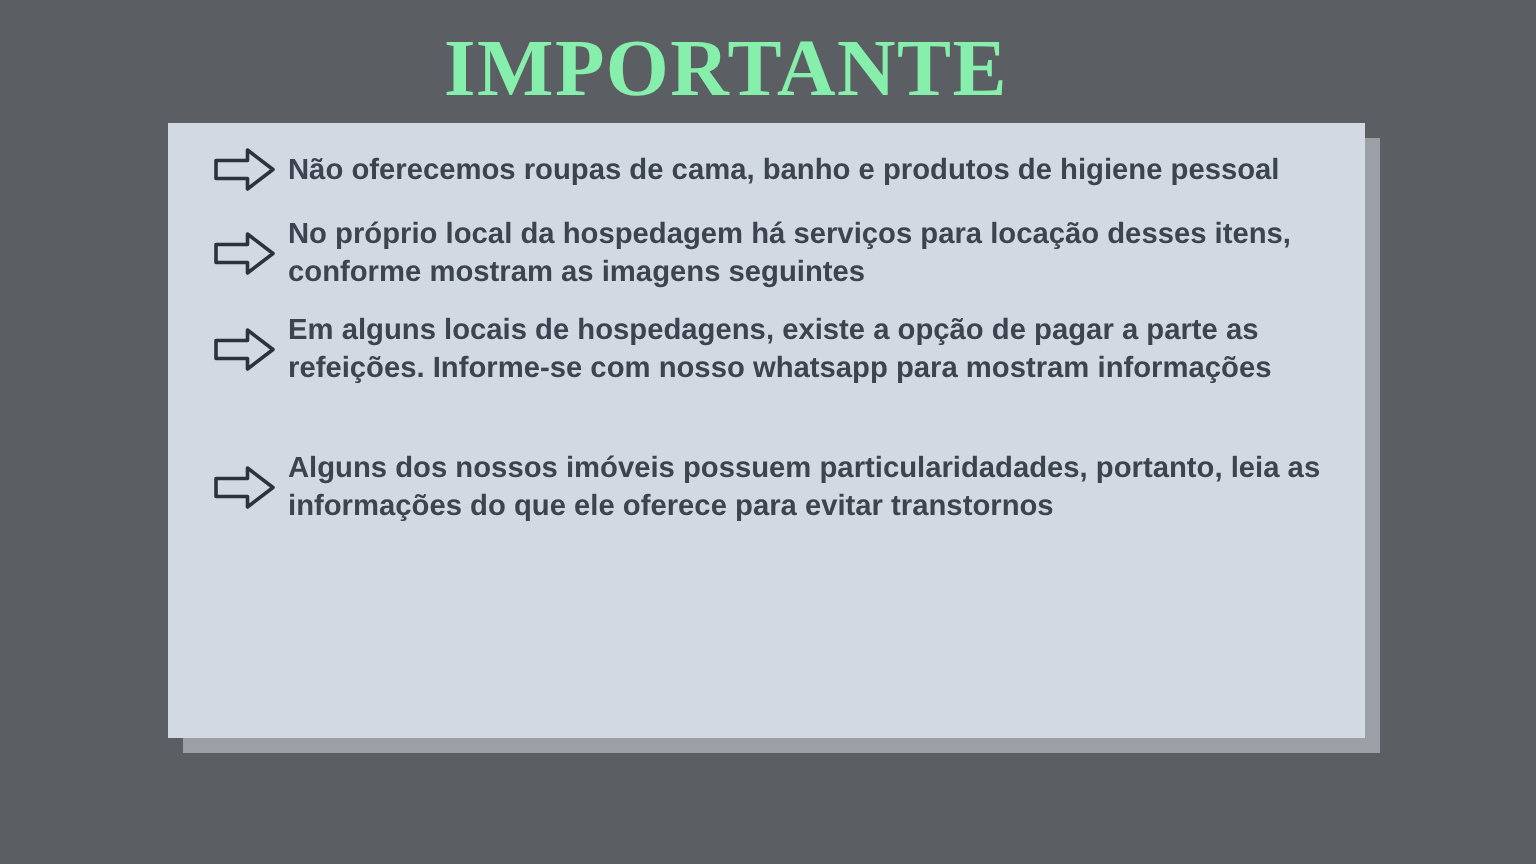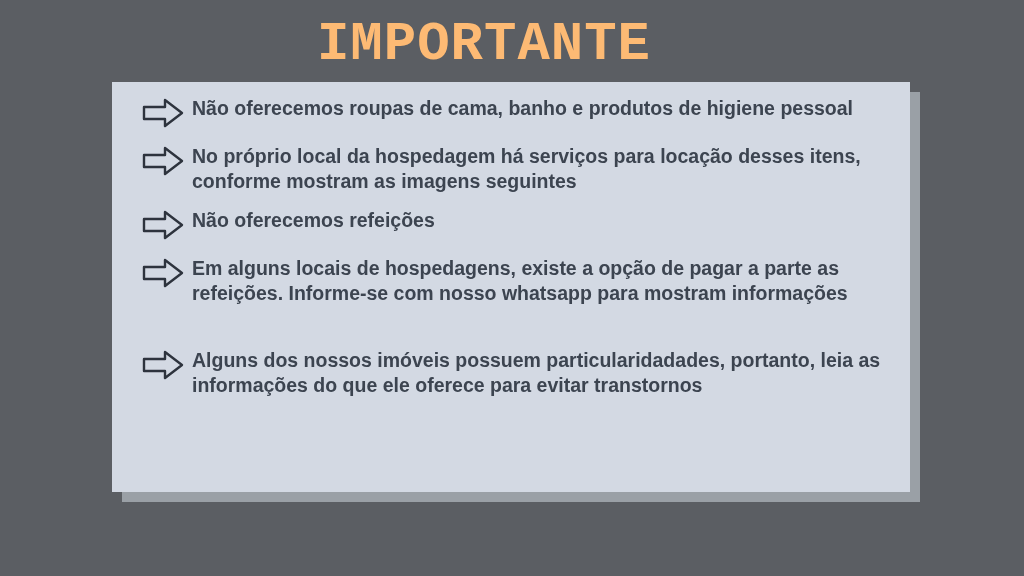--- a/index.html
+++ b/index.html
@@ -20,22 +20,22 @@
   }
   .slide-title {
     position: absolute;
     top: 14px;
     left: 0;
     width: 968px;
     text-align: center;
     font-size: 54px;
     font-weight: bold;
     letter-spacing: 1px;
-    color: #fdba74;
-    font-family: Liberation Mono, monospace;
+    color: #86efac;
+    font-family: Liberation Serif, serif;
   }
   .card-shadow {
     position: absolute;
     left: 122px;
     top: 92px;
     width: 798px;
     height: 410px;
     background: #9aa0a6;
   }
   .card {
@@ -49,21 +49,21 @@
     padding: 14px 22px 10px 22px;
   }
   .bullet-list {
     display: flex;
     flex-direction: column;
     justify-content: flex-start;
     height: 100%;
   }
   .bullet {
     display: flex;
-    align-items: flex-start;
+    align-items: center;
     margin-bottom: 14px;
   }
   .bullet:last-child {
     margin-bottom: 0;
     margin-top: 28px;
   }
   .arrow-cell {
     width: 58px;
     min-width: 58px;
     display: flex;
@@ -104,28 +104,20 @@
 
       <div class="bullet">
         <div class="arrow-cell">
           <svg class="arrow-icon" width="44" height="34" viewBox="0 0 44 34">
             <path d="M3 11 L24 11 L24 4 L41 17 L24 30 L24 23 L3 23 Z" fill="none" stroke="#2d333d" stroke-width="2.4" stroke-linejoin="round"></path>
           </svg>
         </div>
         <div class="bullet-text">No próprio local da hospedagem há serviços para locação desses itens, conforme mostram as imagens seguintes</div>
       </div>
 
-      <div class="bullet">
-        <div class="arrow-cell">
-          <svg class="arrow-icon" width="44" height="34" viewBox="0 0 44 34">
-            <path d="M3 11 L24 11 L24 4 L41 17 L24 30 L24 23 L3 23 Z" fill="none" stroke="#2d333d" stroke-width="2.4" stroke-linejoin="round"></path>
-          </svg>
-        </div>
-        <div class="bullet-text">Não oferecemos refeições</div>
-      </div>
 
       <div class="bullet">
         <div class="arrow-cell">
           <svg class="arrow-icon" width="44" height="34" viewBox="0 0 44 34">
             <path d="M3 11 L24 11 L24 4 L41 17 L24 30 L24 23 L3 23 Z" fill="none" stroke="#2d333d" stroke-width="2.4" stroke-linejoin="round"></path>
           </svg>
         </div>
         <div class="bullet-text">Em alguns locais de hospedagens, existe a opção de pagar a parte  as refeições. Informe-se com nosso whatsapp para mostram informações</div>
       </div>
 

